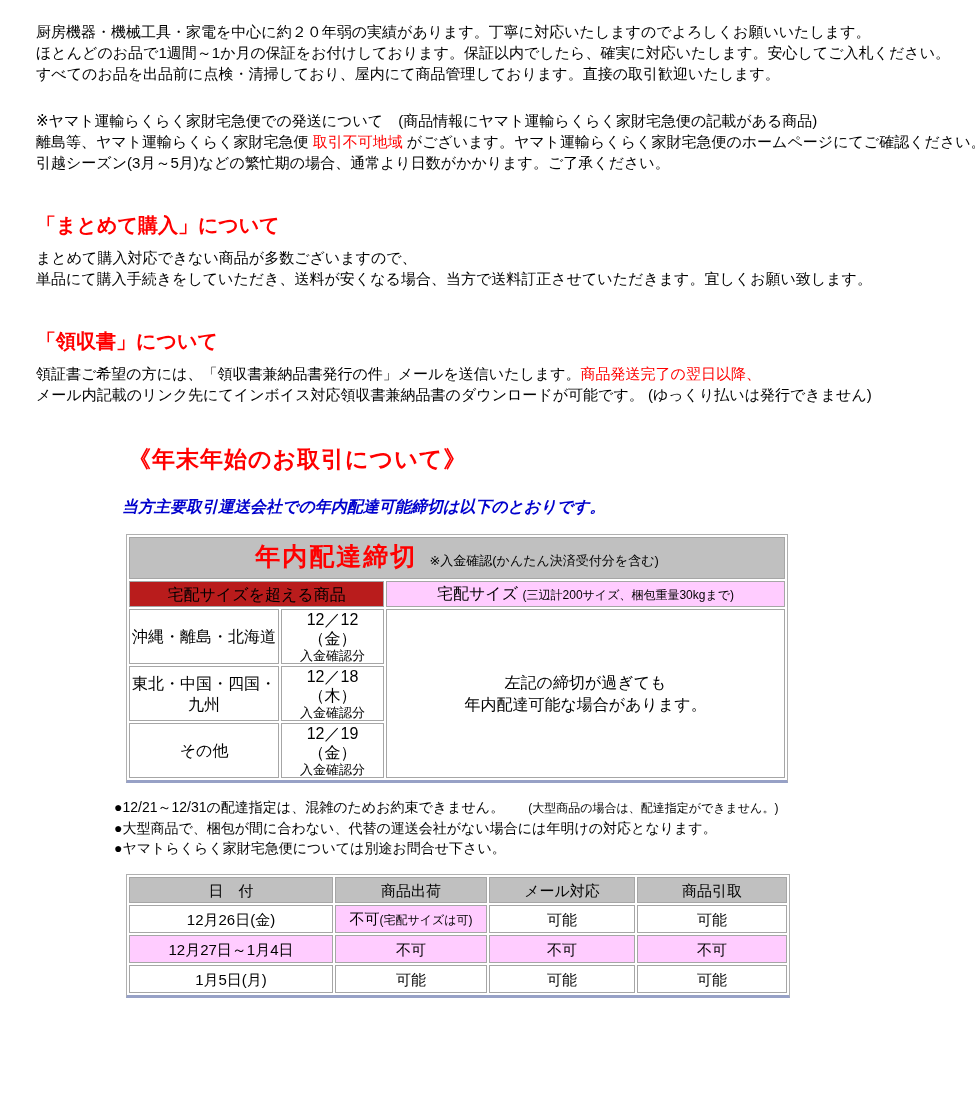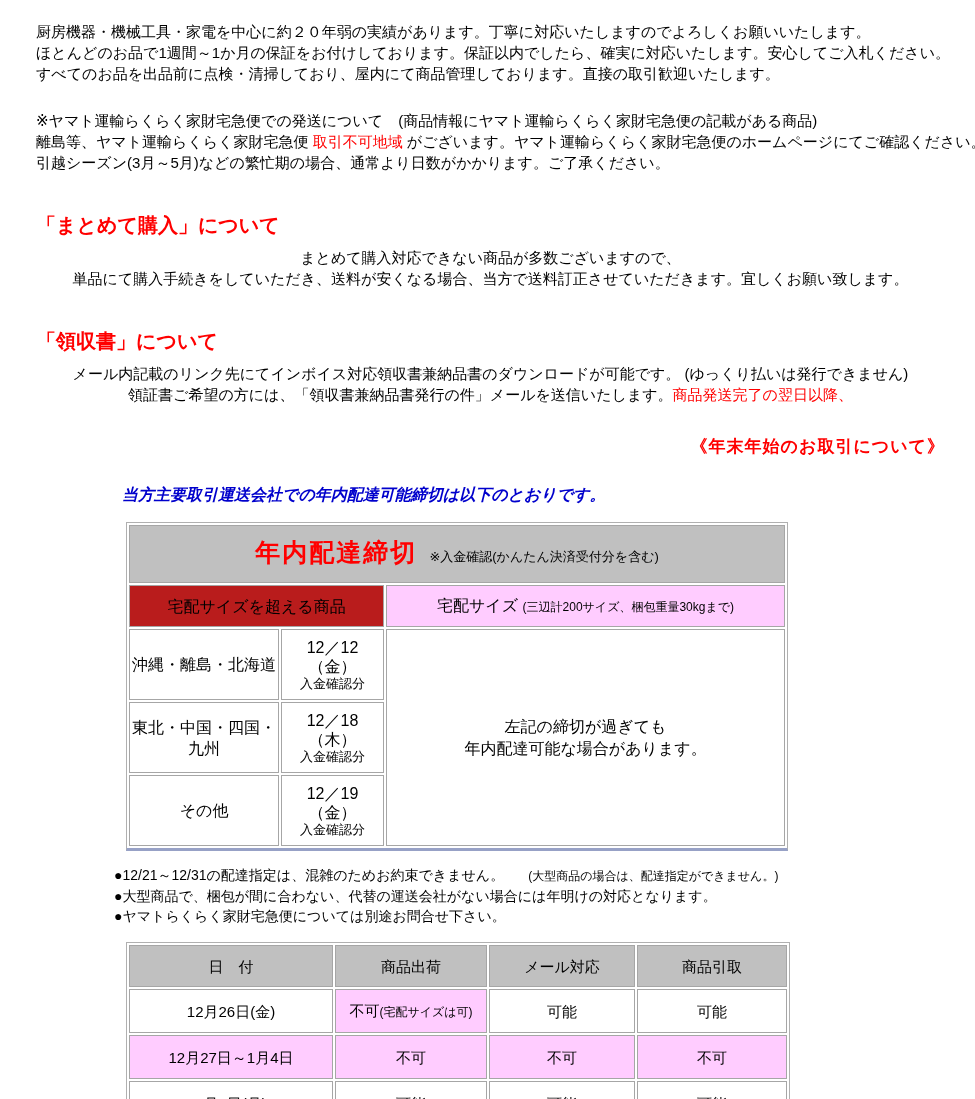--- a/index.html
+++ b/index.html
@@ -8,40 +8,40 @@
     font-family:"Liberation Sans","DejaVu Sans",sans-serif;
     color:#000;
   }
   .content{padding:21px 30px 0 36px;font-size:15px;line-height:21px;}
   .line{white-space:nowrap;}
   .yamato{margin-top:26px;}
   .red{color:#ff0000;}
   .section-heading{
     color:#ff0000;font-weight:bold;font-size:20px;line-height:24px;margin-top:40px;
   }
-  .para{margin-top:10px;text-align:center;}
+  .para{margin-top:10px;}
   .big-title{
-    color:#ff0000;font-weight:bold;font-size:17px;line-height:28px;
-    margin:28px 0 0 92px;letter-spacing:1px;text-align:right;
+    color:#ff0000;font-weight:bold;font-size:23px;line-height:28px;
+    margin:40px 0 0 92px;letter-spacing:1px;
   }
   .blue-heading{
     color:#0000cc;font-weight:bold;font-size:16px;line-height:20px;
     margin:24px 0 0 86px;
     font-style:italic;
   }
   .blue-heading.second{margin-top:22px;}
   
   table{
     border-collapse:separate;border-spacing:2px;background:#ffffff;
     border:1px solid #b0b0b0;border-bottom:3px solid #97a1c6;
     margin:17px 0 0 90px;table-layout:fixed;
   }
   td{
     border:1px solid #a6a6a6;text-align:center;vertical-align:middle;
-    padding:8px 2px;overflow:hidden;
+    padding:0 2px;overflow:hidden;
   }
   .gray-bg{background:#c0c0c0;}
   .cyan-bg{background:#b91c1c;}
   .pink-bg{background:#ffccff;}
   
   .t1 .hdr-cell{height:40px;}
   .t1-title{font-size:25px;font-weight:bold;color:#ff0000;letter-spacing:2px;}
   .t1-note{font-size:13px;color:#000;margin-left:8px;}
   .t1 .sub-cell{height:24px;font-size:16px;}
   .t1 .sub-note{font-size:12px;}
@@ -78,24 +78,24 @@
   </div>
 
   <div class="section-heading">「まとめて購入」について</div>
   <div class="para">
     <div class="line">まとめて購入対応できない商品が多数ございますので、</div>
     <div class="line">単品にて購入手続きをしていただき、送料が安くなる場合、当方で送料訂正させていただきます。宜しくお願い致します。</div>
   </div>
 
   <div class="section-heading">「領収書」について</div>
   <div class="para">
-    <div class="line">メール内記載のリンク先にてインボイス対応領収書兼納品書のダウンロードが可能です。 (ゆっくり払いは発行できません)</div>
     <div class="line">
       <span>領証書ご希望の方には、「領収書兼納品書発行の件」メールを送信いたします。</span><span class="red">商品発送完了の翌日以降、</span>
     </div>
+    <div class="line">メール内記載のリンク先にてインボイス対応領収書兼納品書のダウンロードが可能です。 (ゆっくり払いは発行できません)</div>
   </div>
 
   <div class="big-title">《年末年始のお取引について》</div>
   <div class="blue-heading">当方主要取引運送会社での年内配達可能締切は以下のとおりです。</div>
 
   <table class="t1">
     <colgroup>
         <col style="width:150px">
         <col style="width:103px">
         <col style="width:399px">

